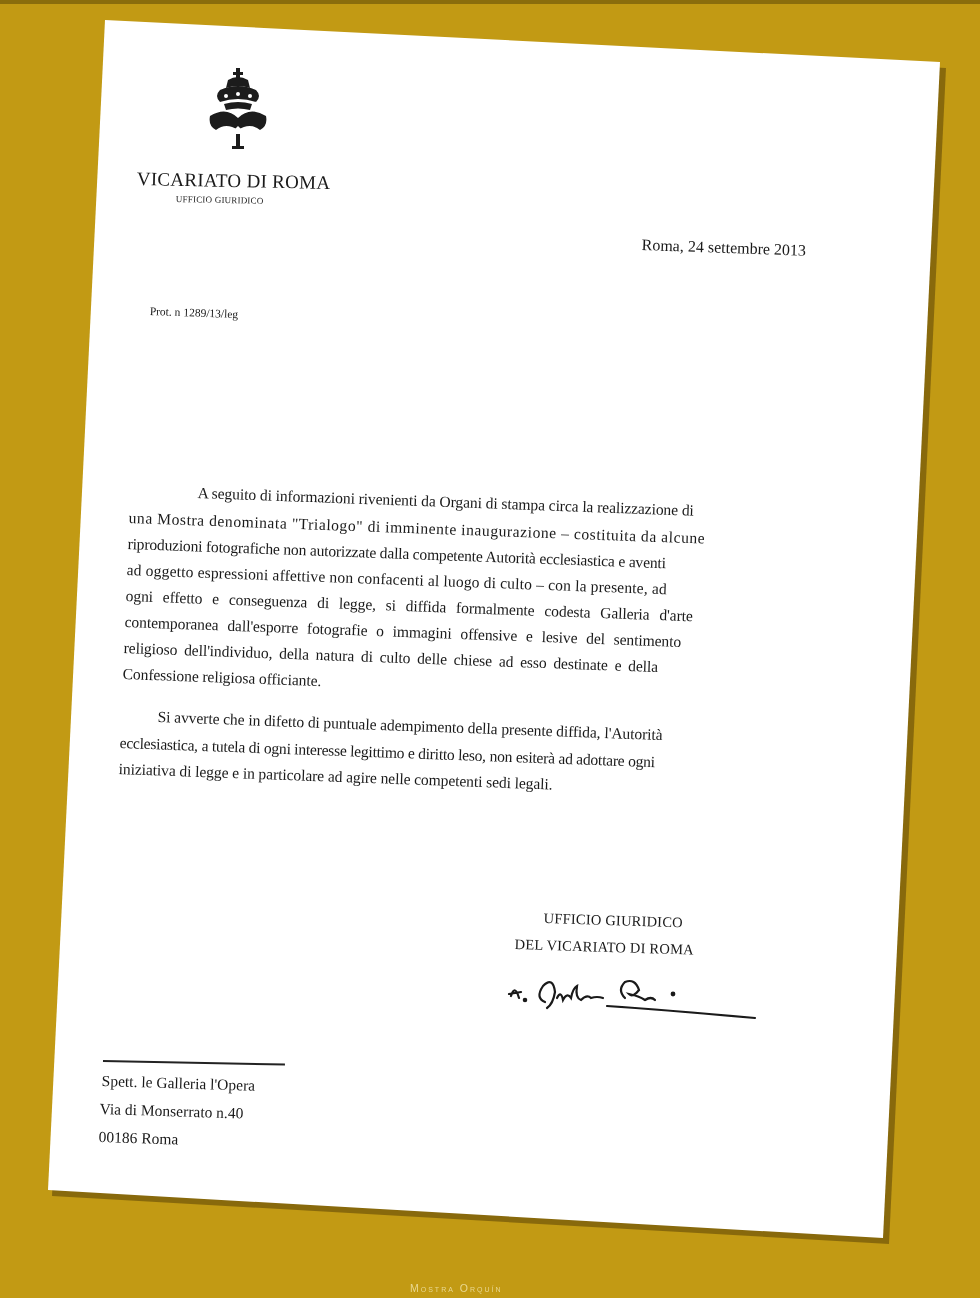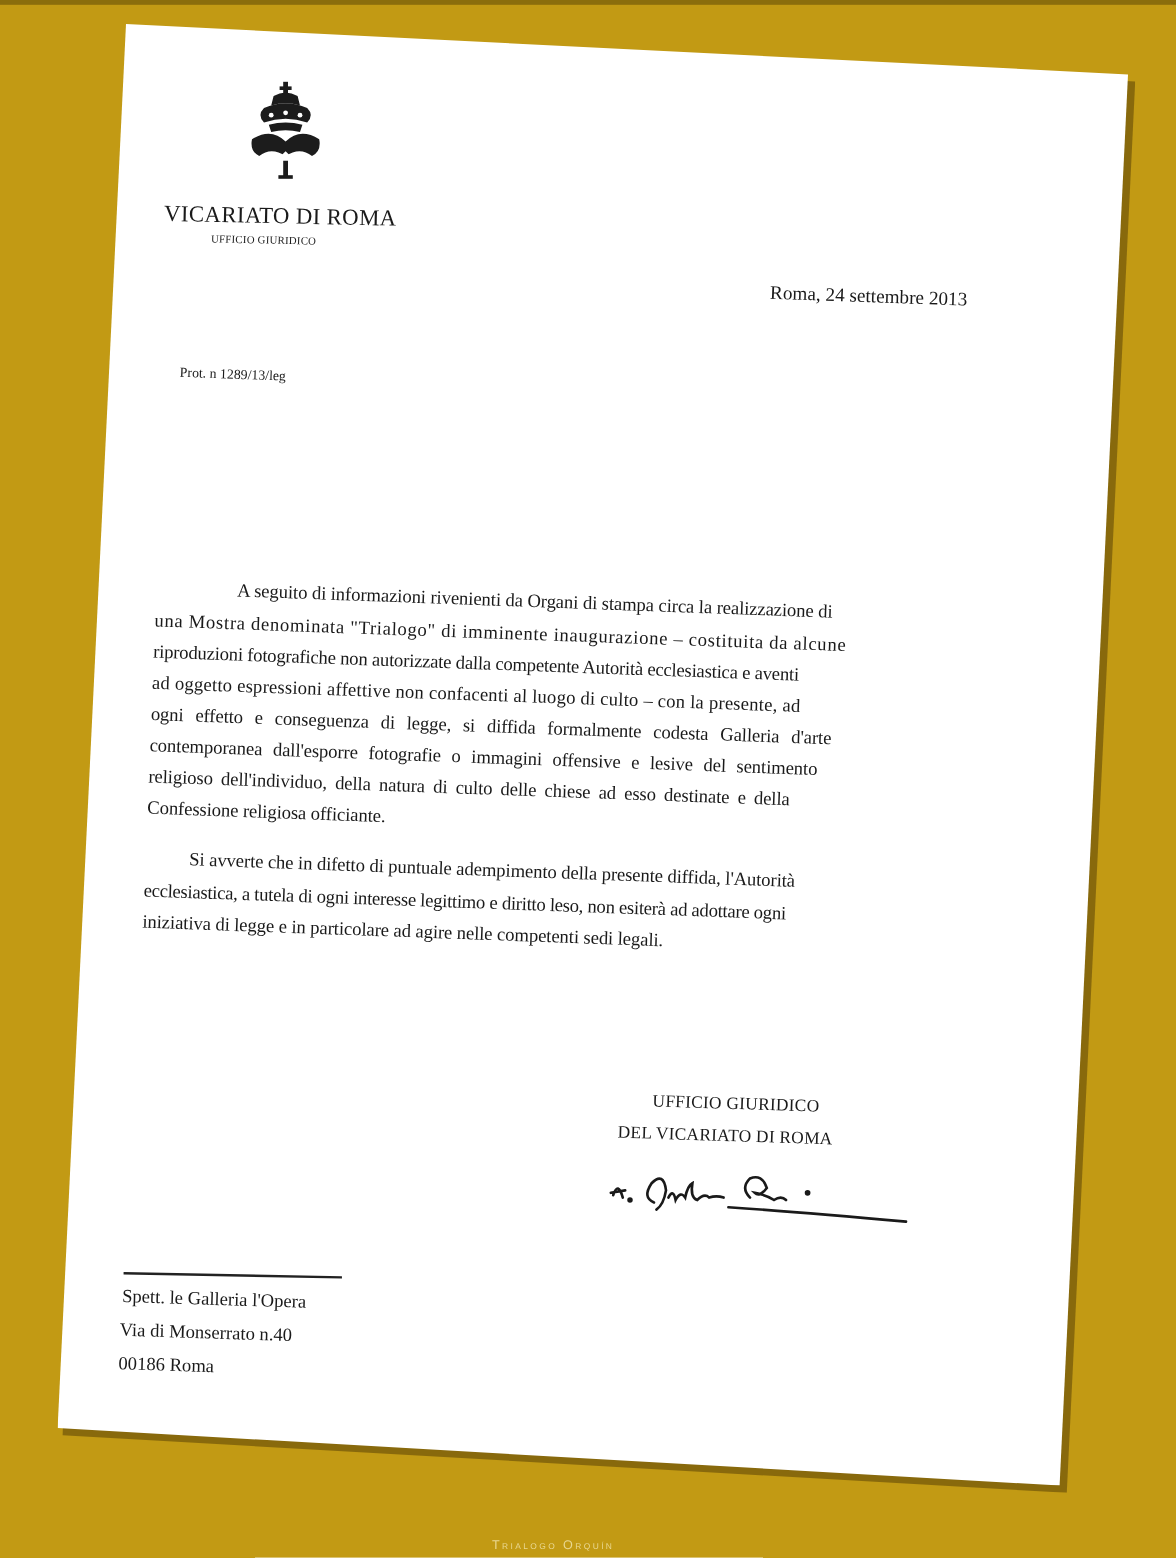--- a/index.html
+++ b/index.html
@@ -104,13 +104,13 @@
       <path d="M102 38 Q160 42 250 50"></path>
     </g>
   </svg>
 
   <div class="rule"></div>
   <div class="abs addr" style="left:102px; top:1072px;">Spett. le Galleria l'Opera</div>
   <div class="abs addr" style="left:100px; top:1100px;">Via di Monserrato n.40</div>
   <div class="abs addr" style="left:99px; top:1128px;">00186 Roma</div>
 </div>
 
-<div class="credit">Trialogo Orquín</div>
+<div class="credit">Mostra Orquín</div>
 
 </body></html>

